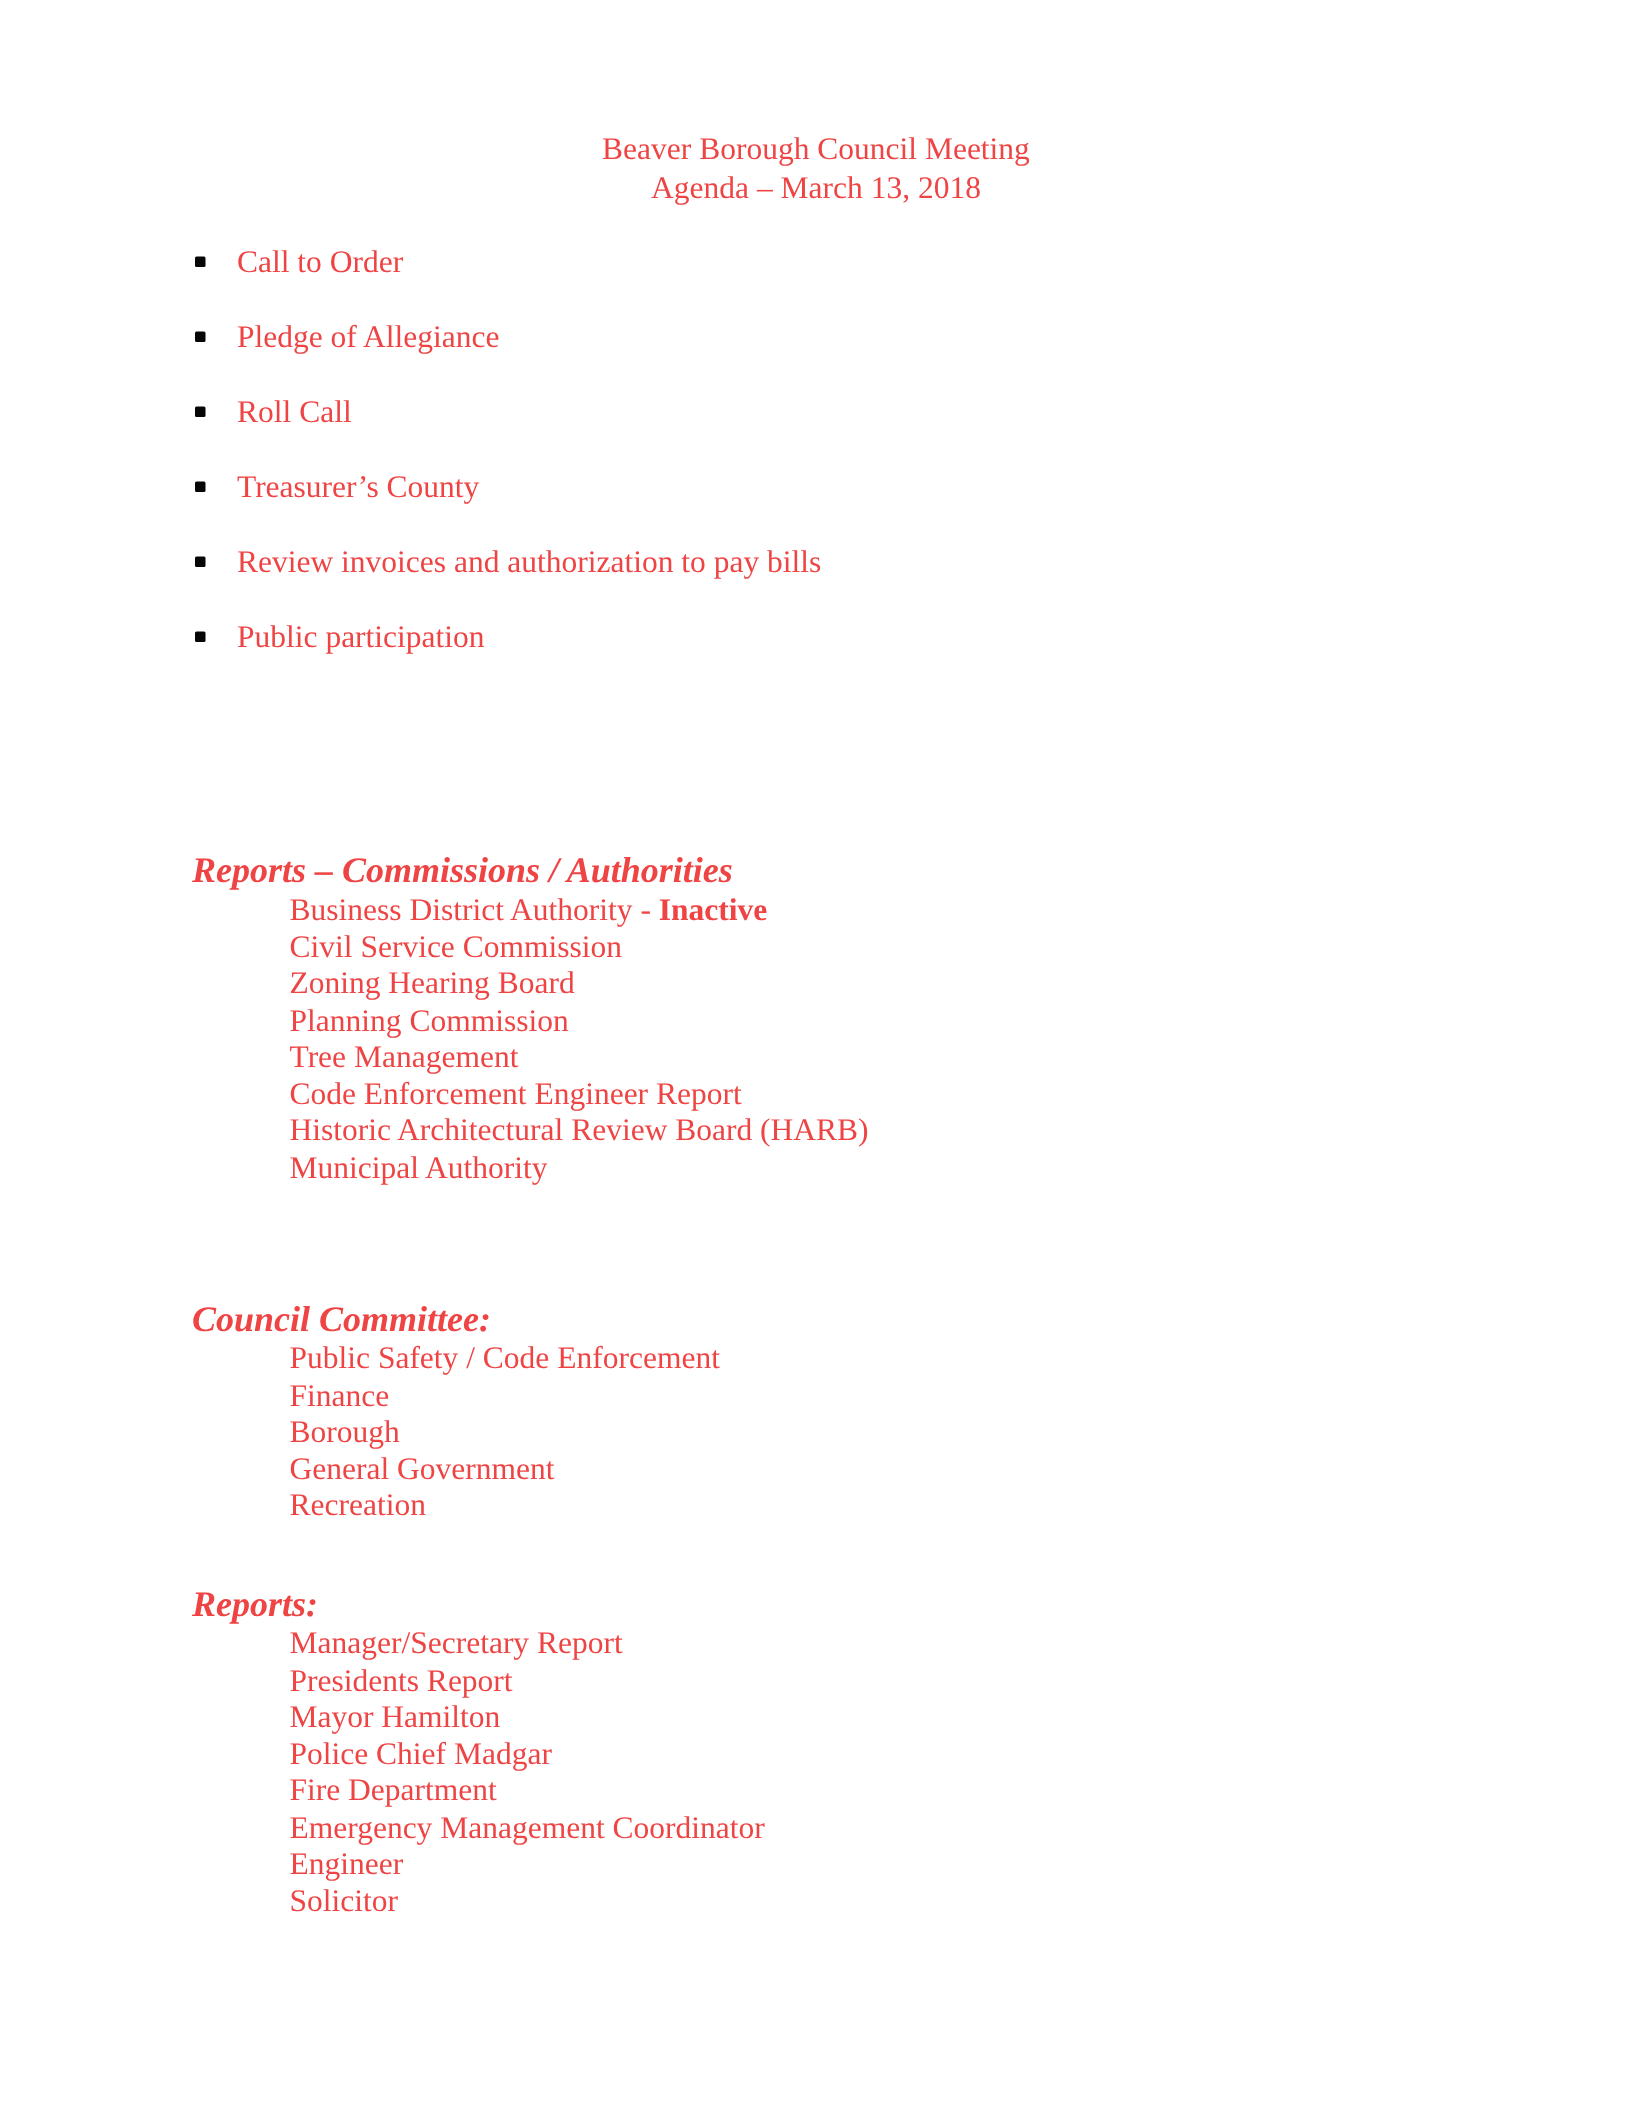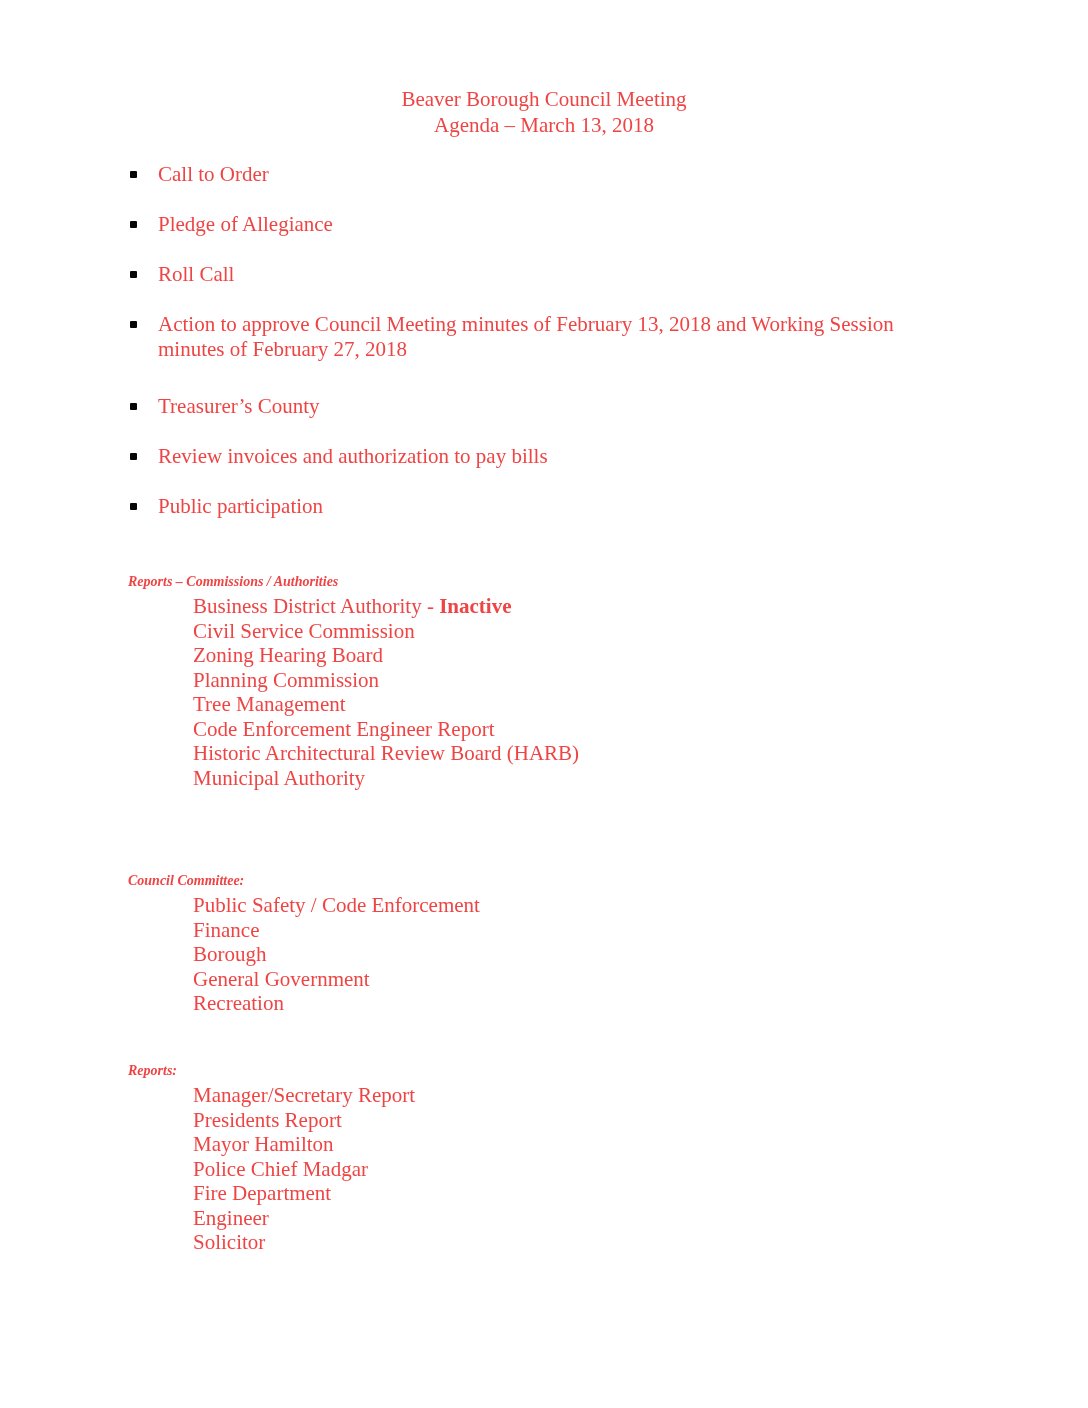--- a/index.html
+++ b/index.html
@@ -53,21 +53,21 @@
     background: #060606;
     border-radius: 1px;
   }
   .sec {
     position: absolute;
     left: 128px;
     width: 900px;
   }
   .sec h2 {
     margin: 0;
-    font-size: 14px;
+    font-size: 24px;
     font-style: italic;
     font-weight: bold;
     line-height: 25px;
   }
   .sec ul {
     margin: 0;
     padding: 0 0 0 65px;
     list-style: none;
   }
   .sec li {
@@ -84,22 +84,20 @@
 
   <div class="title">
     <div>Beaver Borough Council Meeting</div>
     <div>Agenda – March 13, 2018</div>
   </div>
 
   <ul class="agenda">
     <li><span class="bullet"></span><span>Call to Order</span></li>
     <li><span class="bullet"></span><span>Pledge of Allegiance</span></li>
     <li><span class="bullet"></span><span>Roll Call</span></li>
-    <li class="two-line"><span class="bullet"></span><span>Action to approve Council Meeting minutes of February 13, 2018 and Working Session
-minutes of February 27, 2018</span></li>
     <li><span class="bullet"></span><span>Treasurer’s County</span></li>
     <li><span class="bullet"></span><span>Review invoices and authorization to pay bills</span></li>
     <li><span class="bullet"></span><span>Public participation</span></li>
   </ul>
 
   <section class="sec sec1">
     <h2>Reports – Commissions / Authorities</h2>
     <ul>
       <li><span>Business District Authority - </span><b>Inactive</b></li>
       <li>Civil Service Commission</li>
@@ -124,18 +122,19 @@
   </section>
 
   <section class="sec sec3">
     <h2>Reports:</h2>
     <ul>
       <li>Manager/Secretary Report</li>
       <li>Presidents Report</li>
       <li>Mayor Hamilton</li>
       <li>Police Chief Madgar</li>
       <li>Fire Department</li>
+      <li>Emergency Management Coordinator</li>
       <li>Engineer</li>
       <li>Solicitor</li>
     </ul>
   </section>
 
 </div>
 
 </body></html>

